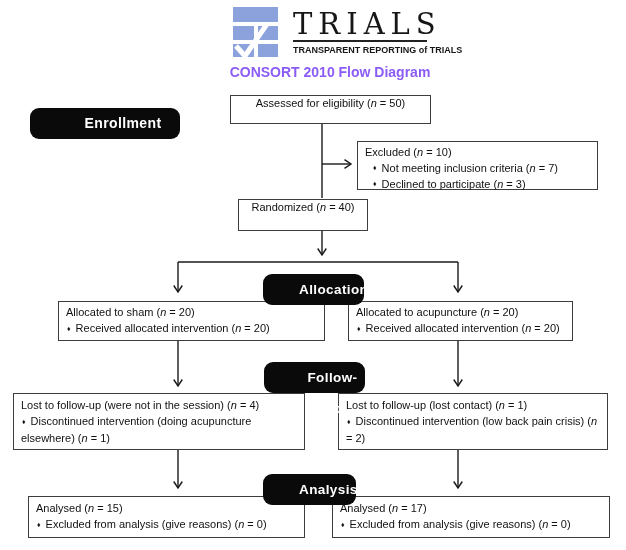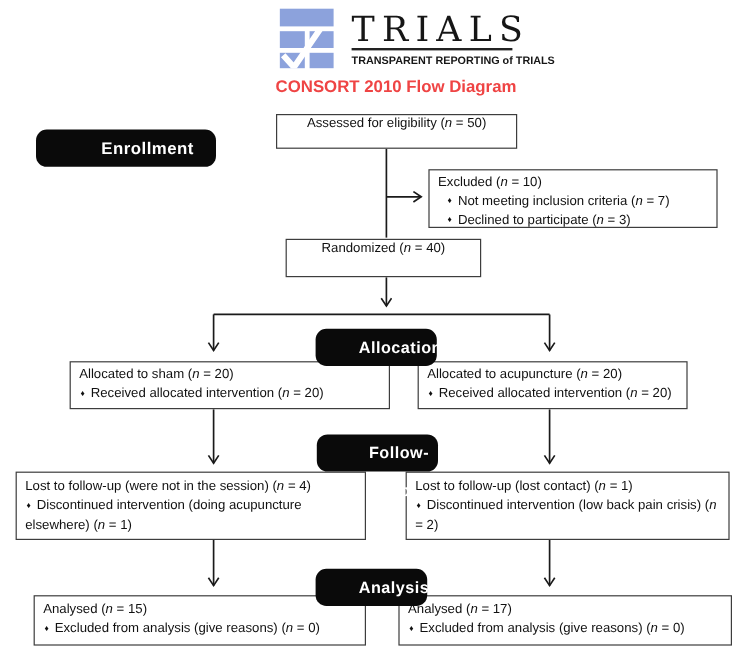--- a/index.html
+++ b/index.html
@@ -14,21 +14,21 @@
   .wordmark{
     font-family:"DejaVu Serif",serif;font-size:29px;line-height:30px;
     letter-spacing:6px;color:#161616;white-space:nowrap;
   }
   .logo-rule{width:134px;border-top:2px solid #222;margin:1px 0 3px 0;}
   .tagline{
     font-size:9px;font-weight:bold;letter-spacing:0px;color:#161616;white-space:nowrap;
   }
   .diagram-title{
     position:absolute;top:64px;left:330px;transform:translateX(-50%);
-    font-size:14px;font-weight:bold;white-space:nowrap;z-index:2;color:#ef4444;
+    font-size:14px;font-weight:bold;white-space:nowrap;z-index:2;color:#8b5cf6;
   }
   
   .connectors{position:absolute;left:0;top:0;width:626px;height:550px;z-index:1;}
   
   .box{
     position:absolute;background:#fff;border:1.5px solid #3d3d3d;box-sizing:border-box;
     font-size:11px;line-height:15px;color:#111;z-index:2;
   }
   .box.center{display:flex;align-items:flex-start;justify-content:center;text-align:center;}
   .box .pad{padding:3px 7px 2px 7px;}
@@ -92,21 +92,21 @@
   <div class="pill" style="left:30px;top:108px;width:150px;font-size:14px;">Enrollment</div>
 
   <div class="box" style="left:357px;top:141px;width:241px;height:49px;">
     <div class="pad">
       <div class="bline">Excluded (<i>n</i> = 10)</div>
       <div class="bline indent"><span class="dm">♦</span><span>Not meeting inclusion criteria (<i>n</i> = 7)</span></div>
       <div class="bline indent"><span class="dm">♦</span><span>Declined to participate (<i>n</i> = 3)</span></div>
     </div>
   </div>
 
-  <div class="box center" style="left:238px;top:199px;width:163px;height:32px;">
+  <div class="box center" style="left:238px;top:199px;width:130px;height:32px;">
     <span>Randomized (<i>n</i> = 40)</span>
   </div>
 
   <div class="pill" style="left:263px;top:274px;width:101px;">Allocation</div>
 
   <div class="box" style="left:58px;top:301px;width:267px;height:40px;line-height:16px;">
     <div class="pad" style="padding-top:2px;">
       <div class="bline">Allocated to sham (<i>n</i> = 20)</div>
       <div class="bline"><span class="dm">♦</span><span>Received allocated intervention (<i>n</i> = 20)</span></div>
     </div>

